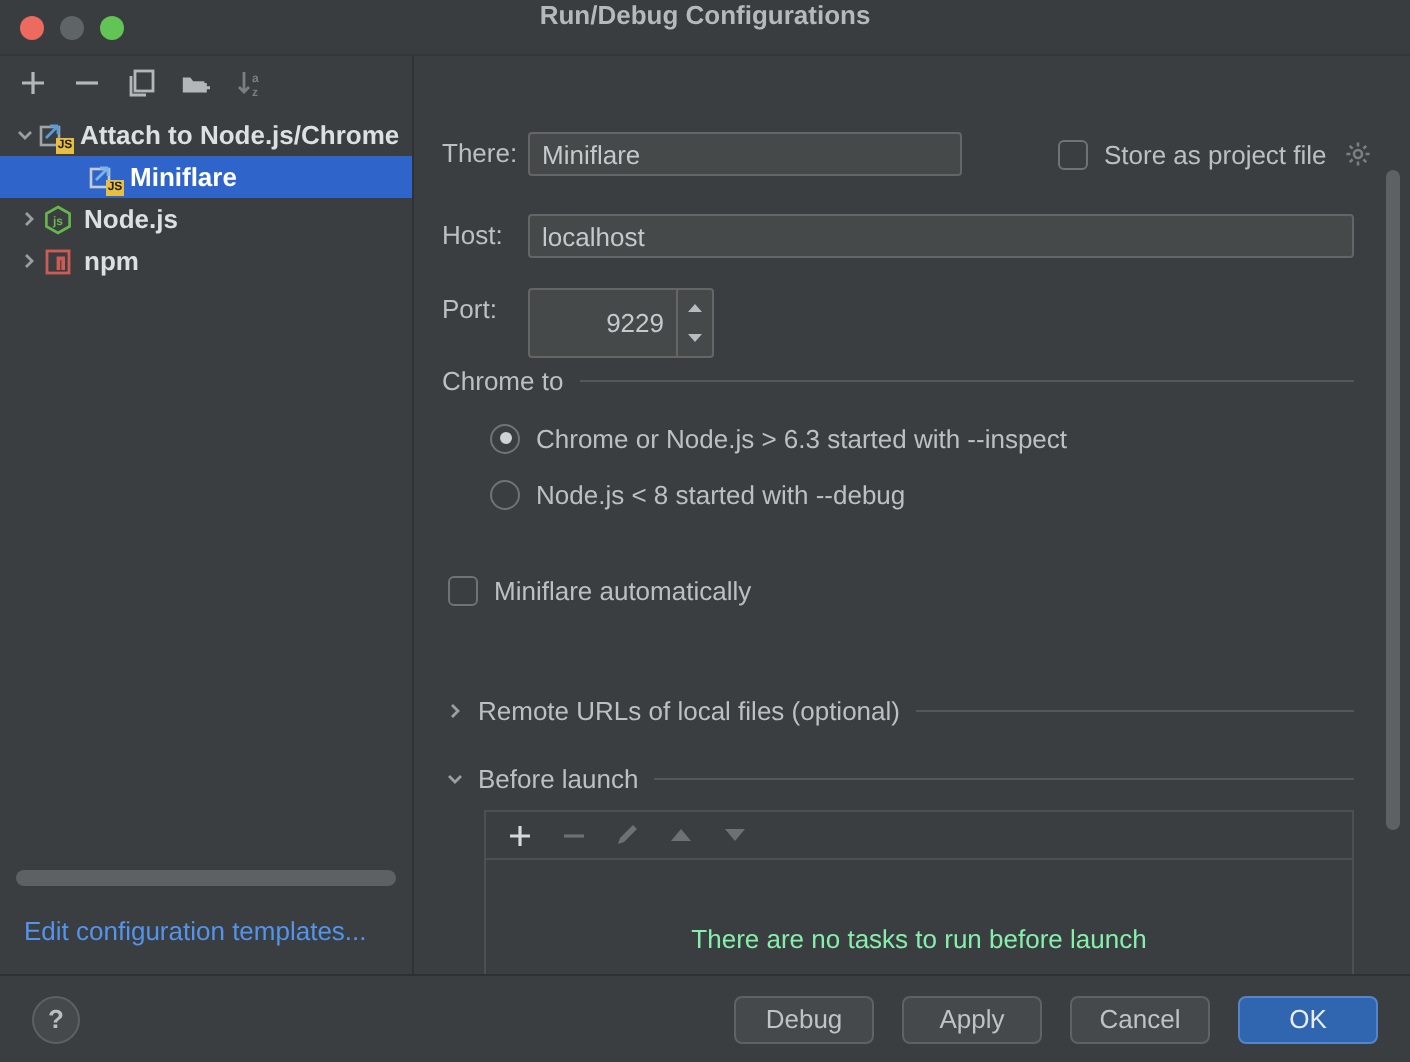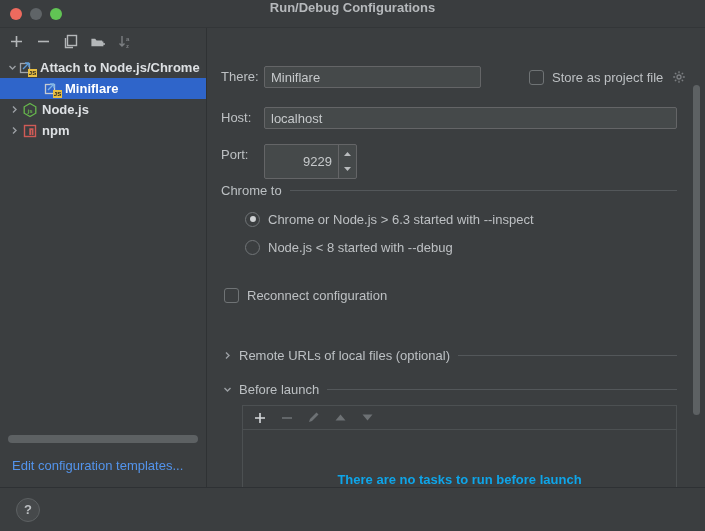--- a/index.html
+++ b/index.html
@@ -30,21 +30,21 @@
   .tb-icon.dim { color:#7c7f82; }
 
   
   .tree { position:absolute; top:29px; left:0; right:0; }
   .tree-row { height:21px; display:flex; align-items:center; font-weight:bold; color:#dde0e3; white-space:nowrap; overflow:hidden; }
   .tree-row.selected { background:#2f65ca; color:#ffffff; }
   .chev { width:14px; display:inline-flex; justify-content:center; color:#9b9fa3; flex:0 0 14px; }
   .tree-ic { width:17px; height:16px; position:relative; margin-right:4px; flex:0 0 17px; }
   .row-1 { padding-left:5px; }
   .row-2 { padding-left:44px; }
-  .row-3, .row-4 { padding-left:7px;text-align:center; }
+  .row-3, .row-4 { padding-left:7px; }
 
   .left-hscroll { position:absolute; left:8px; top:407px; width:190px; height:8px; background:#5d6163; border-radius:4px; }
   .left-link { position:absolute; left:12px; top:430px; color:#5394ec; cursor:pointer; }
 
   
   .f-label { position:absolute; color:#bdc0c3; line-height:22px; }
   .f-input { position:absolute; height:22px; background:#45494a; border:1px solid #646567; border-radius:2px;
              color:#c6c9cb; font-family:inherit; font-size:13px; padding:0 6px; outline:none; }
   .row-name-label { left:14px; top:38px; }
   .row-name-input { left:57px; top:38px; width:217px; }
@@ -74,21 +74,21 @@
   .opt-row { position:absolute; left:38px; display:flex; align-items:center; gap:8px; height:22px; color:#bdc0c3; }
   .opt-1 { top:180px; }
   .opt-2 { top:208px; }
   .chk-row { position:absolute; left:17px; top:256px; display:flex; align-items:center; gap:8px; height:22px; color:#bdc0c3; }
 
   .tasks-panel { position:absolute; left:35px; right:28px; top:377px; height:140px;
                  border:1px solid #4c5052; }
   .tasks-toolbar { height:24px; border-bottom:1px solid #4c5052; display:flex; align-items:center; gap:14px; padding-left:10px; }
   .tt-icon { width:13px; height:13px; display:inline-flex; align-items:center; justify-content:center; color:#6d7174; }
   .tt-icon.bright { color:#d6d9db; }
-  .tasks-empty { margin-top:42px; text-align:center; color:#0ea5e9;font-weight:bold; }
+  .tasks-empty { margin-top:32px; text-align:center; color:#86efac; }
 
   .vscroll { position:absolute; right:5px; top:57px; width:7px; height:330px; background:#5d6163; border-radius:4px; }
 
   
   .footer { height:44px; flex:0 0 44px; border-top:1px solid #2e3134; display:flex; align-items:center; padding:0 16px; }
   .help-btn { width:24px; height:24px; border-radius:50%; background:#46494b; border:1px solid #5c6062;
               color:#bcbfc2; font-weight:bold; display:flex; align-items:center; justify-content:center; cursor:pointer; }
   .btn-group { margin-left:auto; display:flex; gap:14px; }
   .btn { width:70px; height:24px; background:#45494b; border:1px solid #5e6264; border-radius:4px;
          color:#c0c3c6; display:flex; align-items:center; justify-content:center; cursor:pointer; }
@@ -251,21 +251,21 @@
         <span class="radio on"></span>
         <span>Chrome or Node.js &gt; 6.3 started with --inspect</span>
       </div>
       <div class="opt-row opt-2">
         <span class="radio"></span>
         <span>Node.js &lt; 8 started with --debug</span>
       </div>
 
       <div class="chk-row">
         <span class="checkbox"></span>
-        <span>Reconnect configuration</span>
+        <span>Miniflare automatically</span>
       </div>
 
       <div class="sec sec-remote">
         <span class="chev">
           <svg width="9" height="9" viewBox="0 0 9 9">
               <path d="M3 1.5l3 3-3 3" fill="none" stroke="#9b9fa3" stroke-width="1.4"></path>
             </svg>
         </span>
         <span>Remote URLs of local files (optional)</span>
         <span class="hline"></span>
@@ -311,15 +311,21 @@
         </div>
         <div class="tasks-empty">There are no tasks to run before launch</div>
       </div>
 
       <div class="vscroll"></div>
     </div>
   </div>
 
   <div class="footer">
     <div class="help-btn">?</div>
+    <div class="btn-group">
+      <div class="btn">Debug</div>
+      <div class="btn">Apply</div>
+      <div class="btn">Cancel</div>
+      <div class="btn primary">OK</div>
+    </div>
   </div>
 
 </div>
 
 </body></html>

